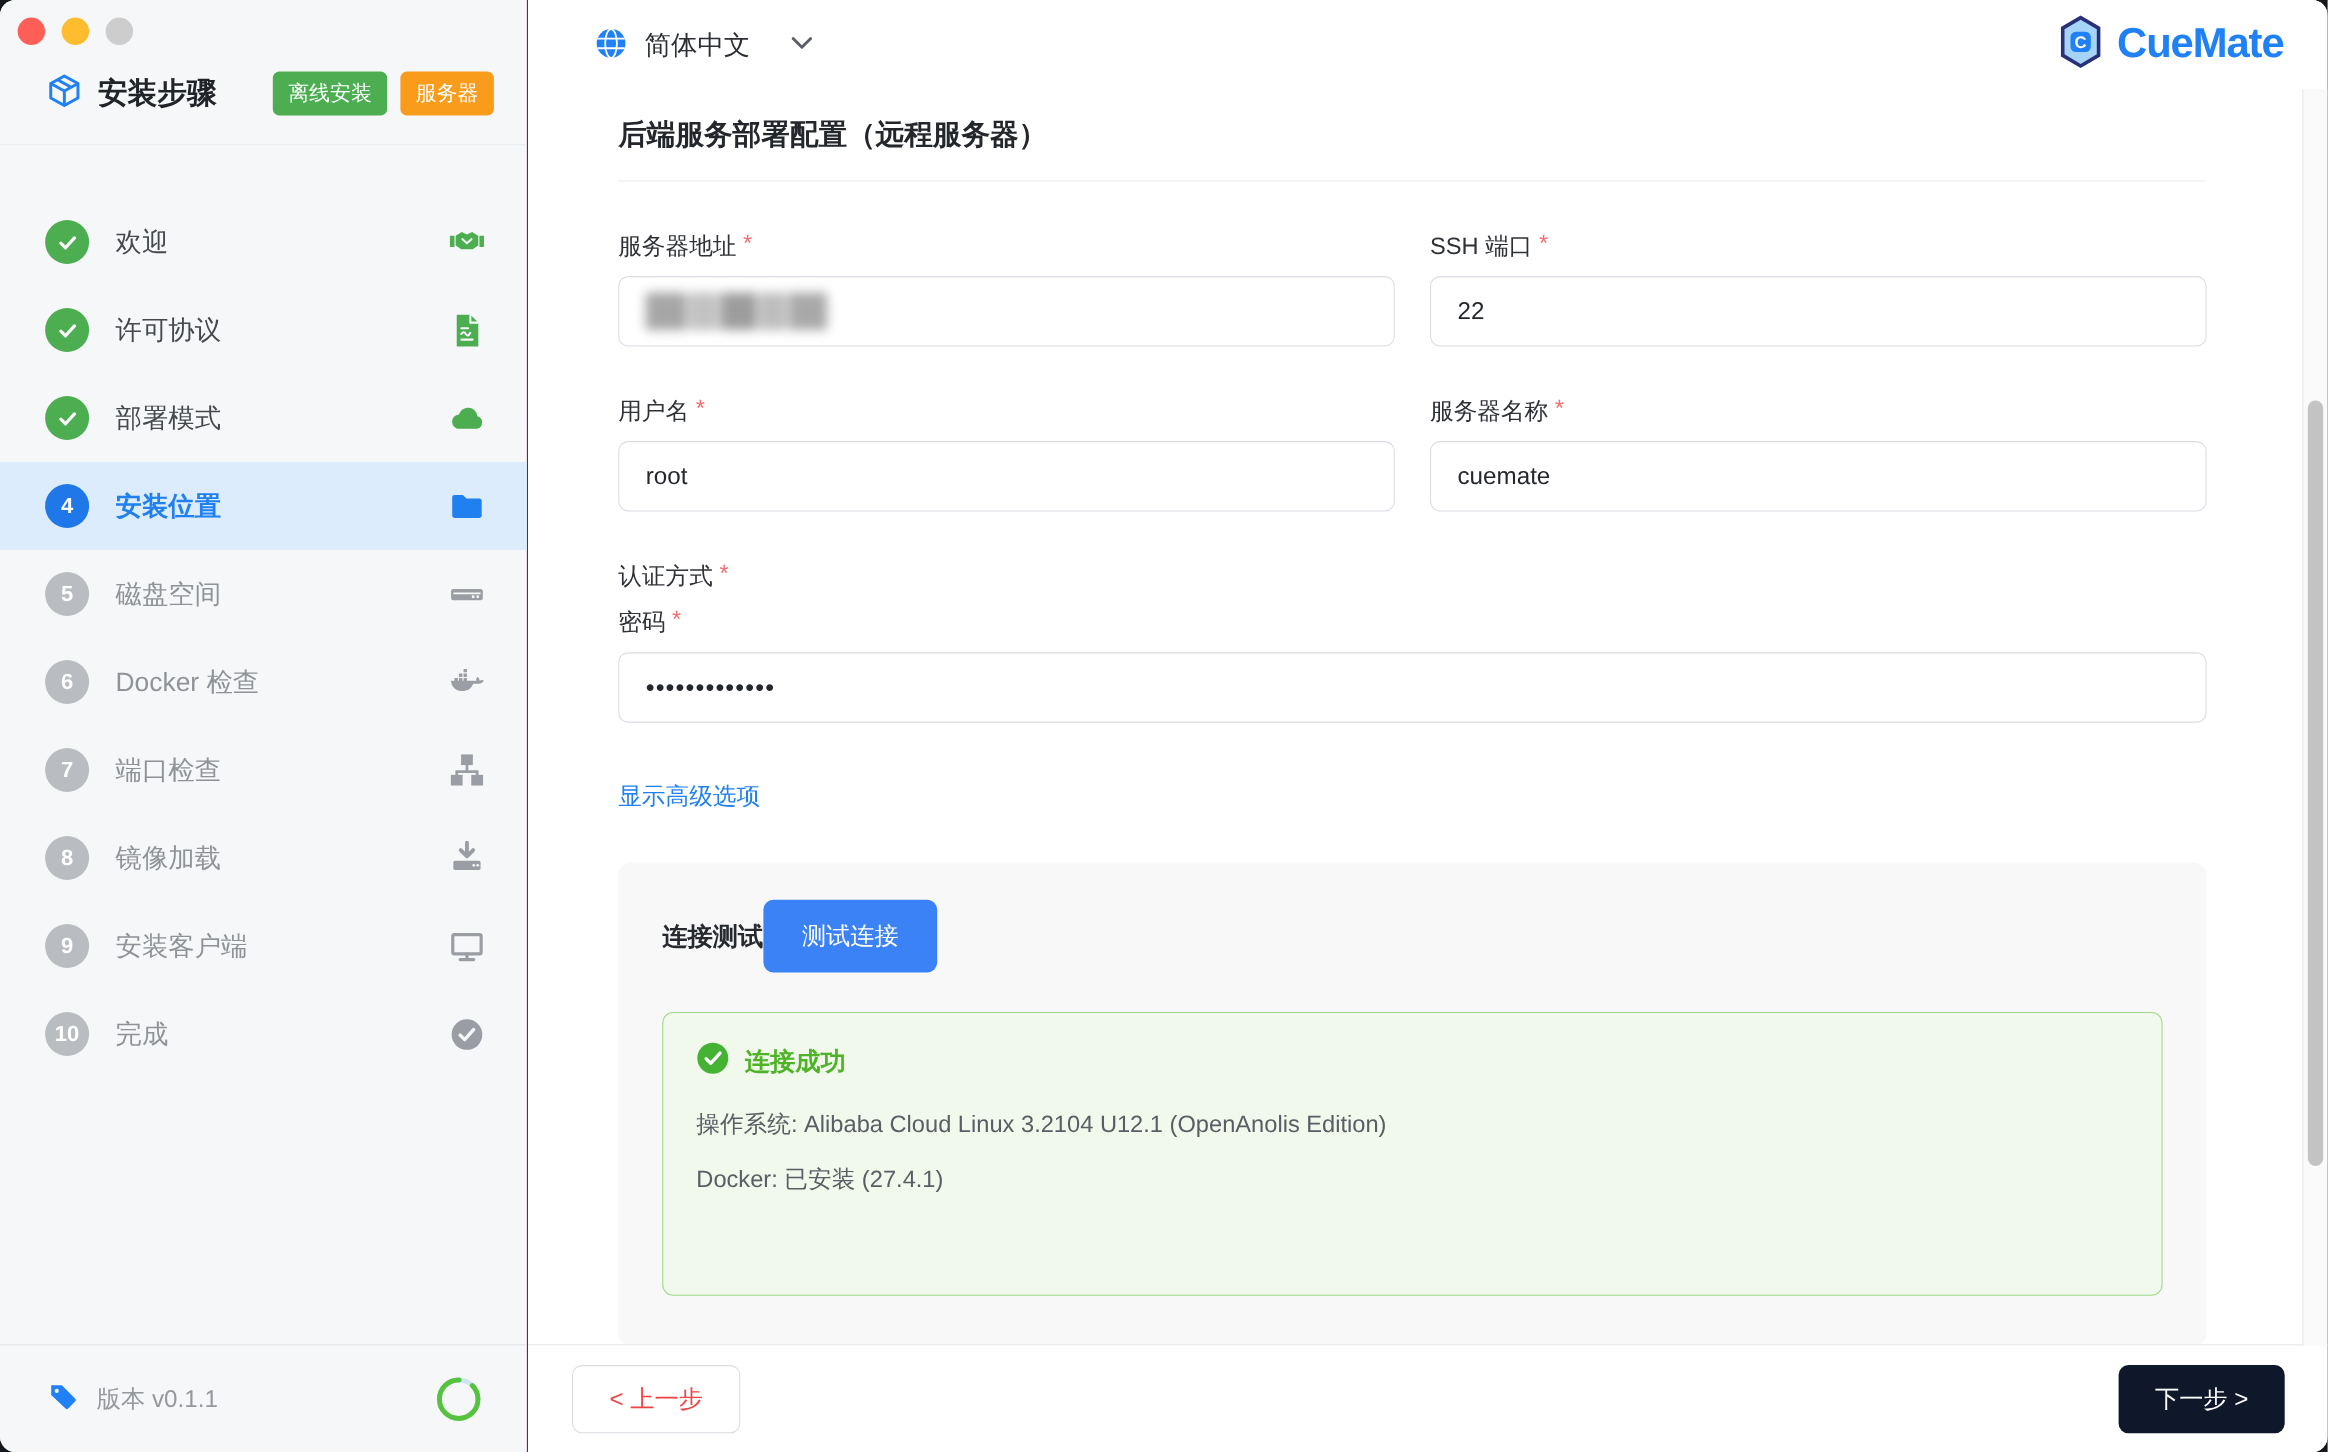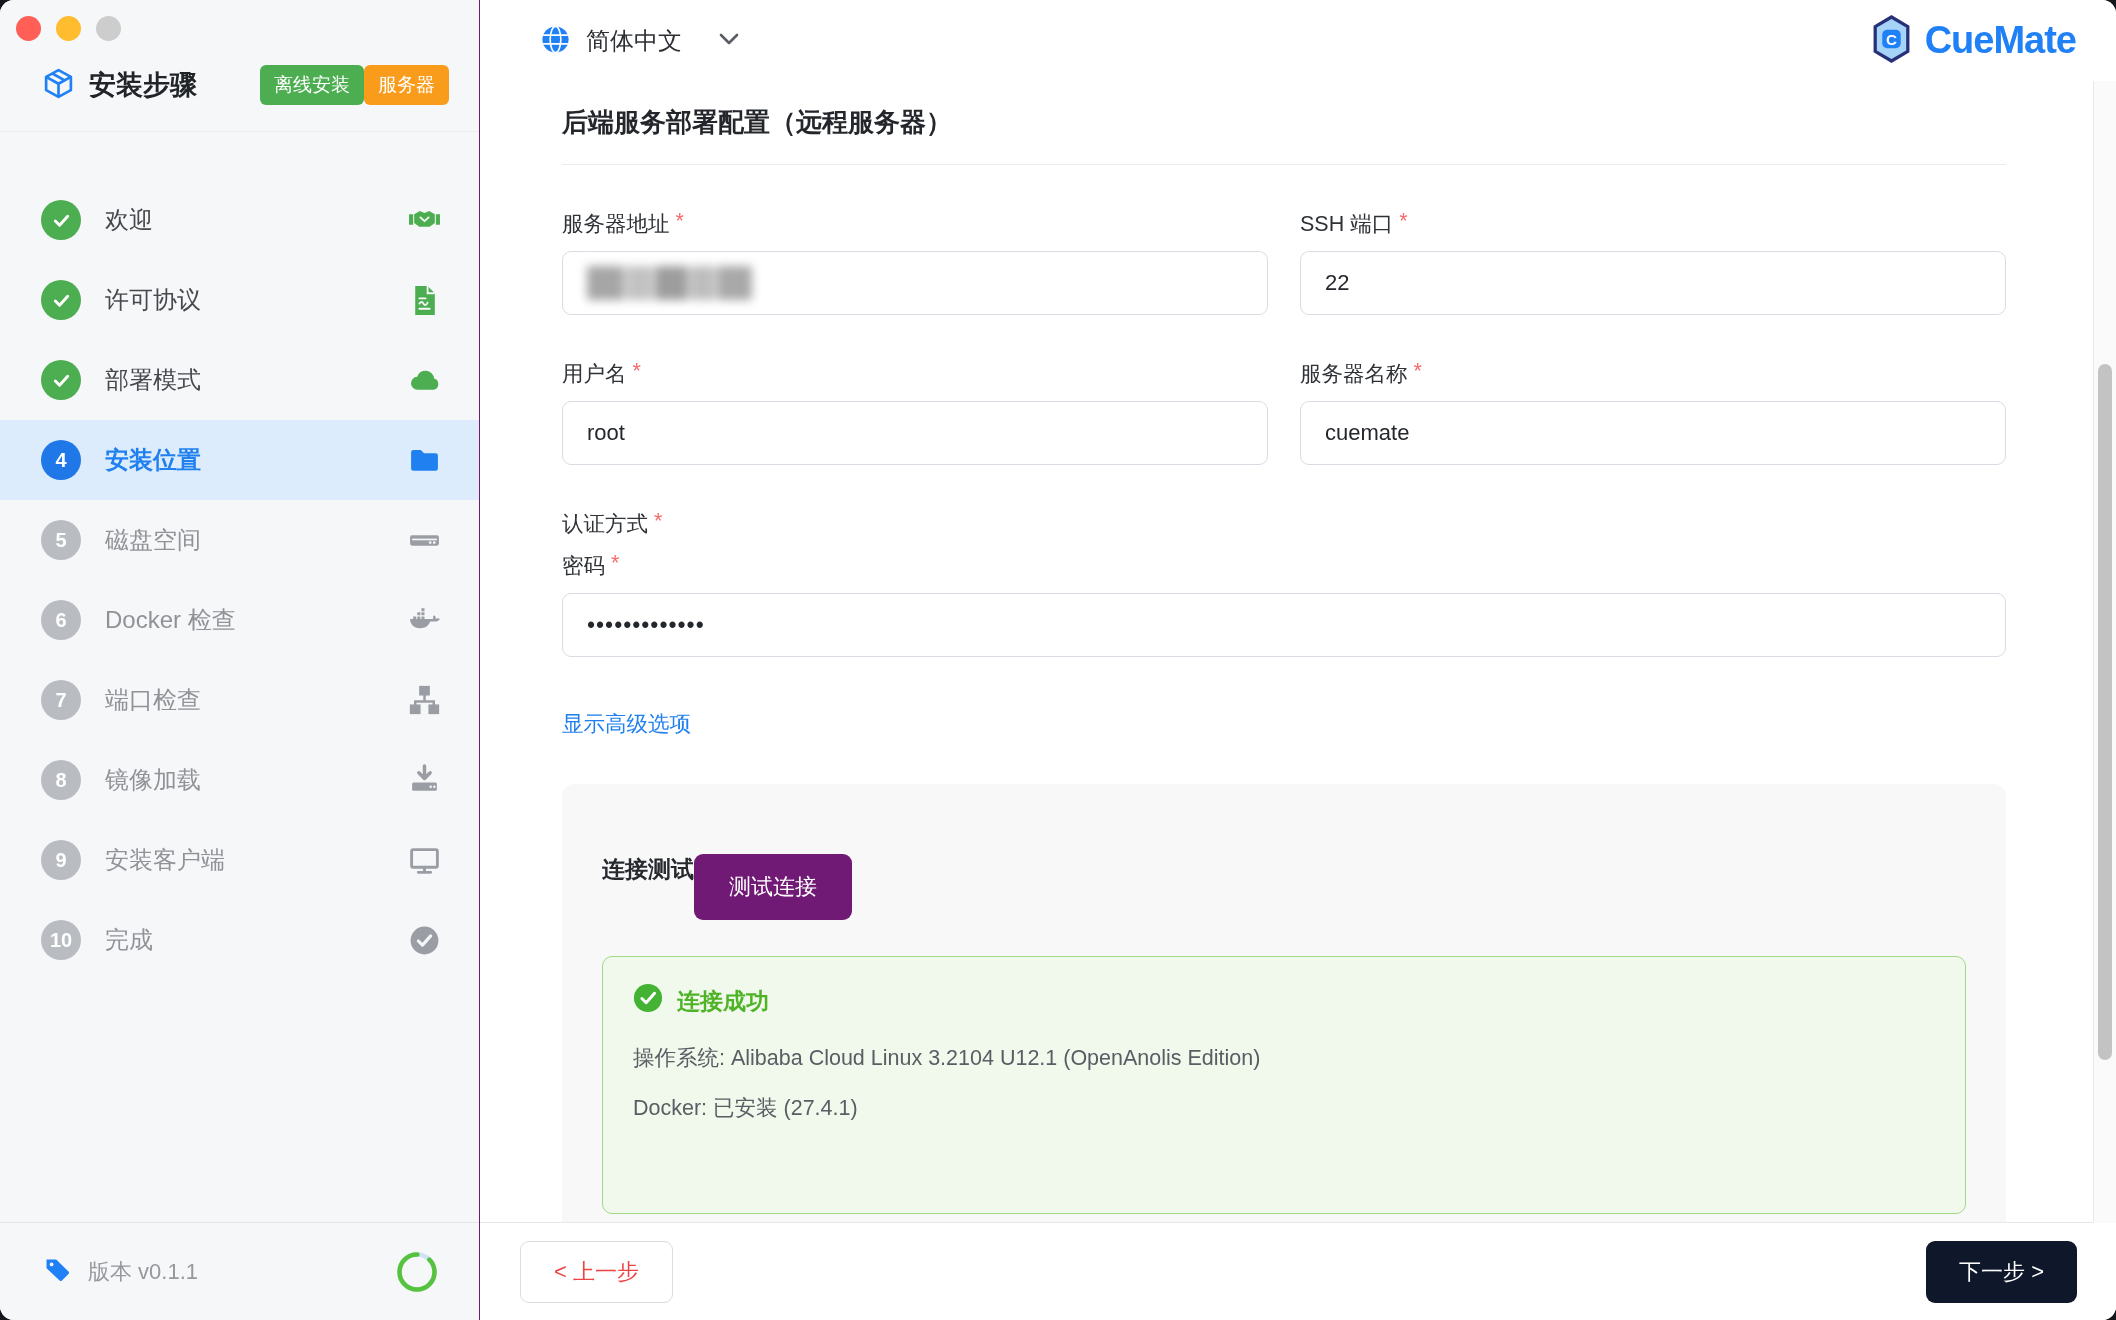--- a/index.html
+++ b/index.html
@@ -12,21 +12,21 @@
 
   
   .sidebar{width:479px;flex:none;background:#f6f7f8;border-right:1px solid #701a75;display:flex;flex-direction:column;}
   .traffic{display:flex;gap:15px;padding:16px 0 0 16px;}
   .tl-dot{width:25px;height:25px;border-radius:50%;}
   .tl-red{background:#ff5f57;}
   .tl-yellow{background:#febc2e;}
   .tl-gray{background:#cdcdcd;}
   .side-head{display:flex;align-items:center;gap:14px;padding:24px 30px 26px 42px;border-bottom:1px solid #ececee;}
   .side-head h1{font-size:27px;font-weight:bold;color:#202328;margin:0;white-space:nowrap;}
-  .badges{margin-left:auto;display:flex;gap:0;}
+  .badges{margin-left:auto;display:flex;gap:12px;}
   .badge{color:#fff;font-size:19px;padding:7px 14px;border-radius:6px;white-space:nowrap;}
   .badge-green{background:#4cae50;}
   .badge-orange{background:#f99c1c;}
 
   .nav{flex:1;padding-top:48px;}
   .nav-item{height:80px;display:flex;align-items:center;gap:24px;padding:0 38px 0 41px;}
   .step-circle{width:40px;height:40px;border-radius:50%;flex:none;display:flex;align-items:center;justify-content:center;color:#fff;font-size:20px;font-weight:bold;}
   .nav-label{flex:1;font-size:24px;color:#45494e;white-space:nowrap;}
   .nav-icon{width:33px;height:33px;flex:none;}
   .nav-item.done  .step-circle{background:#4cae50;}
@@ -71,21 +71,21 @@
   .auth-grid{display:grid;grid-template-columns:1fr 1fr;column-gap:32px;margin-bottom:44px;}
   .auth{height:82px;border-radius:9px;display:flex;align-items:center;justify-content:center;gap:15px;font-size:23px;cursor:pointer;box-sizing:border-box;background:#fff;}
   .auth.selected{border:2.5px solid #2080f0;background:#ecf5fe;color:#2080f0;}
   .auth.unselected{border:1.5px solid #d9dce2;color:#33363b;}
 
   .adv-link{display:inline-block;margin-top:8px;font-size:21.5px;color:#2080f0;text-decoration:none;border-bottom:0;}
 
   .card{margin-top:46px;background:#f8f8f9;border-radius:12px;padding:34px 40px 46px;}
   .card-head{display:flex;align-items:center;justify-content:flex-start;}
   .card-title{font-size:23px;font-weight:bold;color:#26292e;}
-  .test-btn{height:66px;padding:0 35px;background:#701a75;color:#fff;border:none;border-radius:9px;font-size:22px;cursor:pointer;font-family:Liberation Sans, sans-serif;margin-top:36px;}
+  .test-btn{height:66px;padding:0 35px;background:#3b82f6;color:#fff;border:none;border-radius:9px;font-size:22px;cursor:pointer;font-family:Liberation Sans, sans-serif;}
   .result{margin-top:36px;background:#f0f9eb;border:1.5px solid #a3d98b;border-radius:10px;padding:26px 30px 70px;}
   .result-head{display:flex;align-items:center;gap:14px;font-size:23px;font-weight:bold;color:#4fb327;}
   .result-lines{margin-top:24px;font-size:21.5px;color:#595d64;}
   .result-lines div{margin-bottom:21px;}
 
   .main-footer{height:97px;flex:none;border-top:1px solid #e6e8eb;display:flex;align-items:center;padding:0 39px 0 40px;background:#fff;}
   .prev-btn{height:62px;padding:0 33px;background:#fff;border:1.5px solid #dadde2;border-radius:9px;font-size:22px;color:#ef4444;cursor:pointer;font-family:inherit;}
   .next-btn{margin-left:auto;height:62px;padding:0 33px;background:#0f172a;color:#fff;border:none;border-radius:9px;font-size:22px;cursor:pointer;font-family:inherit;}
 
   .sb-track{position:absolute;top:81px;bottom:97px;right:0;width:22px;background:#fafafa;border-left:1px solid #e9e9e9;}

